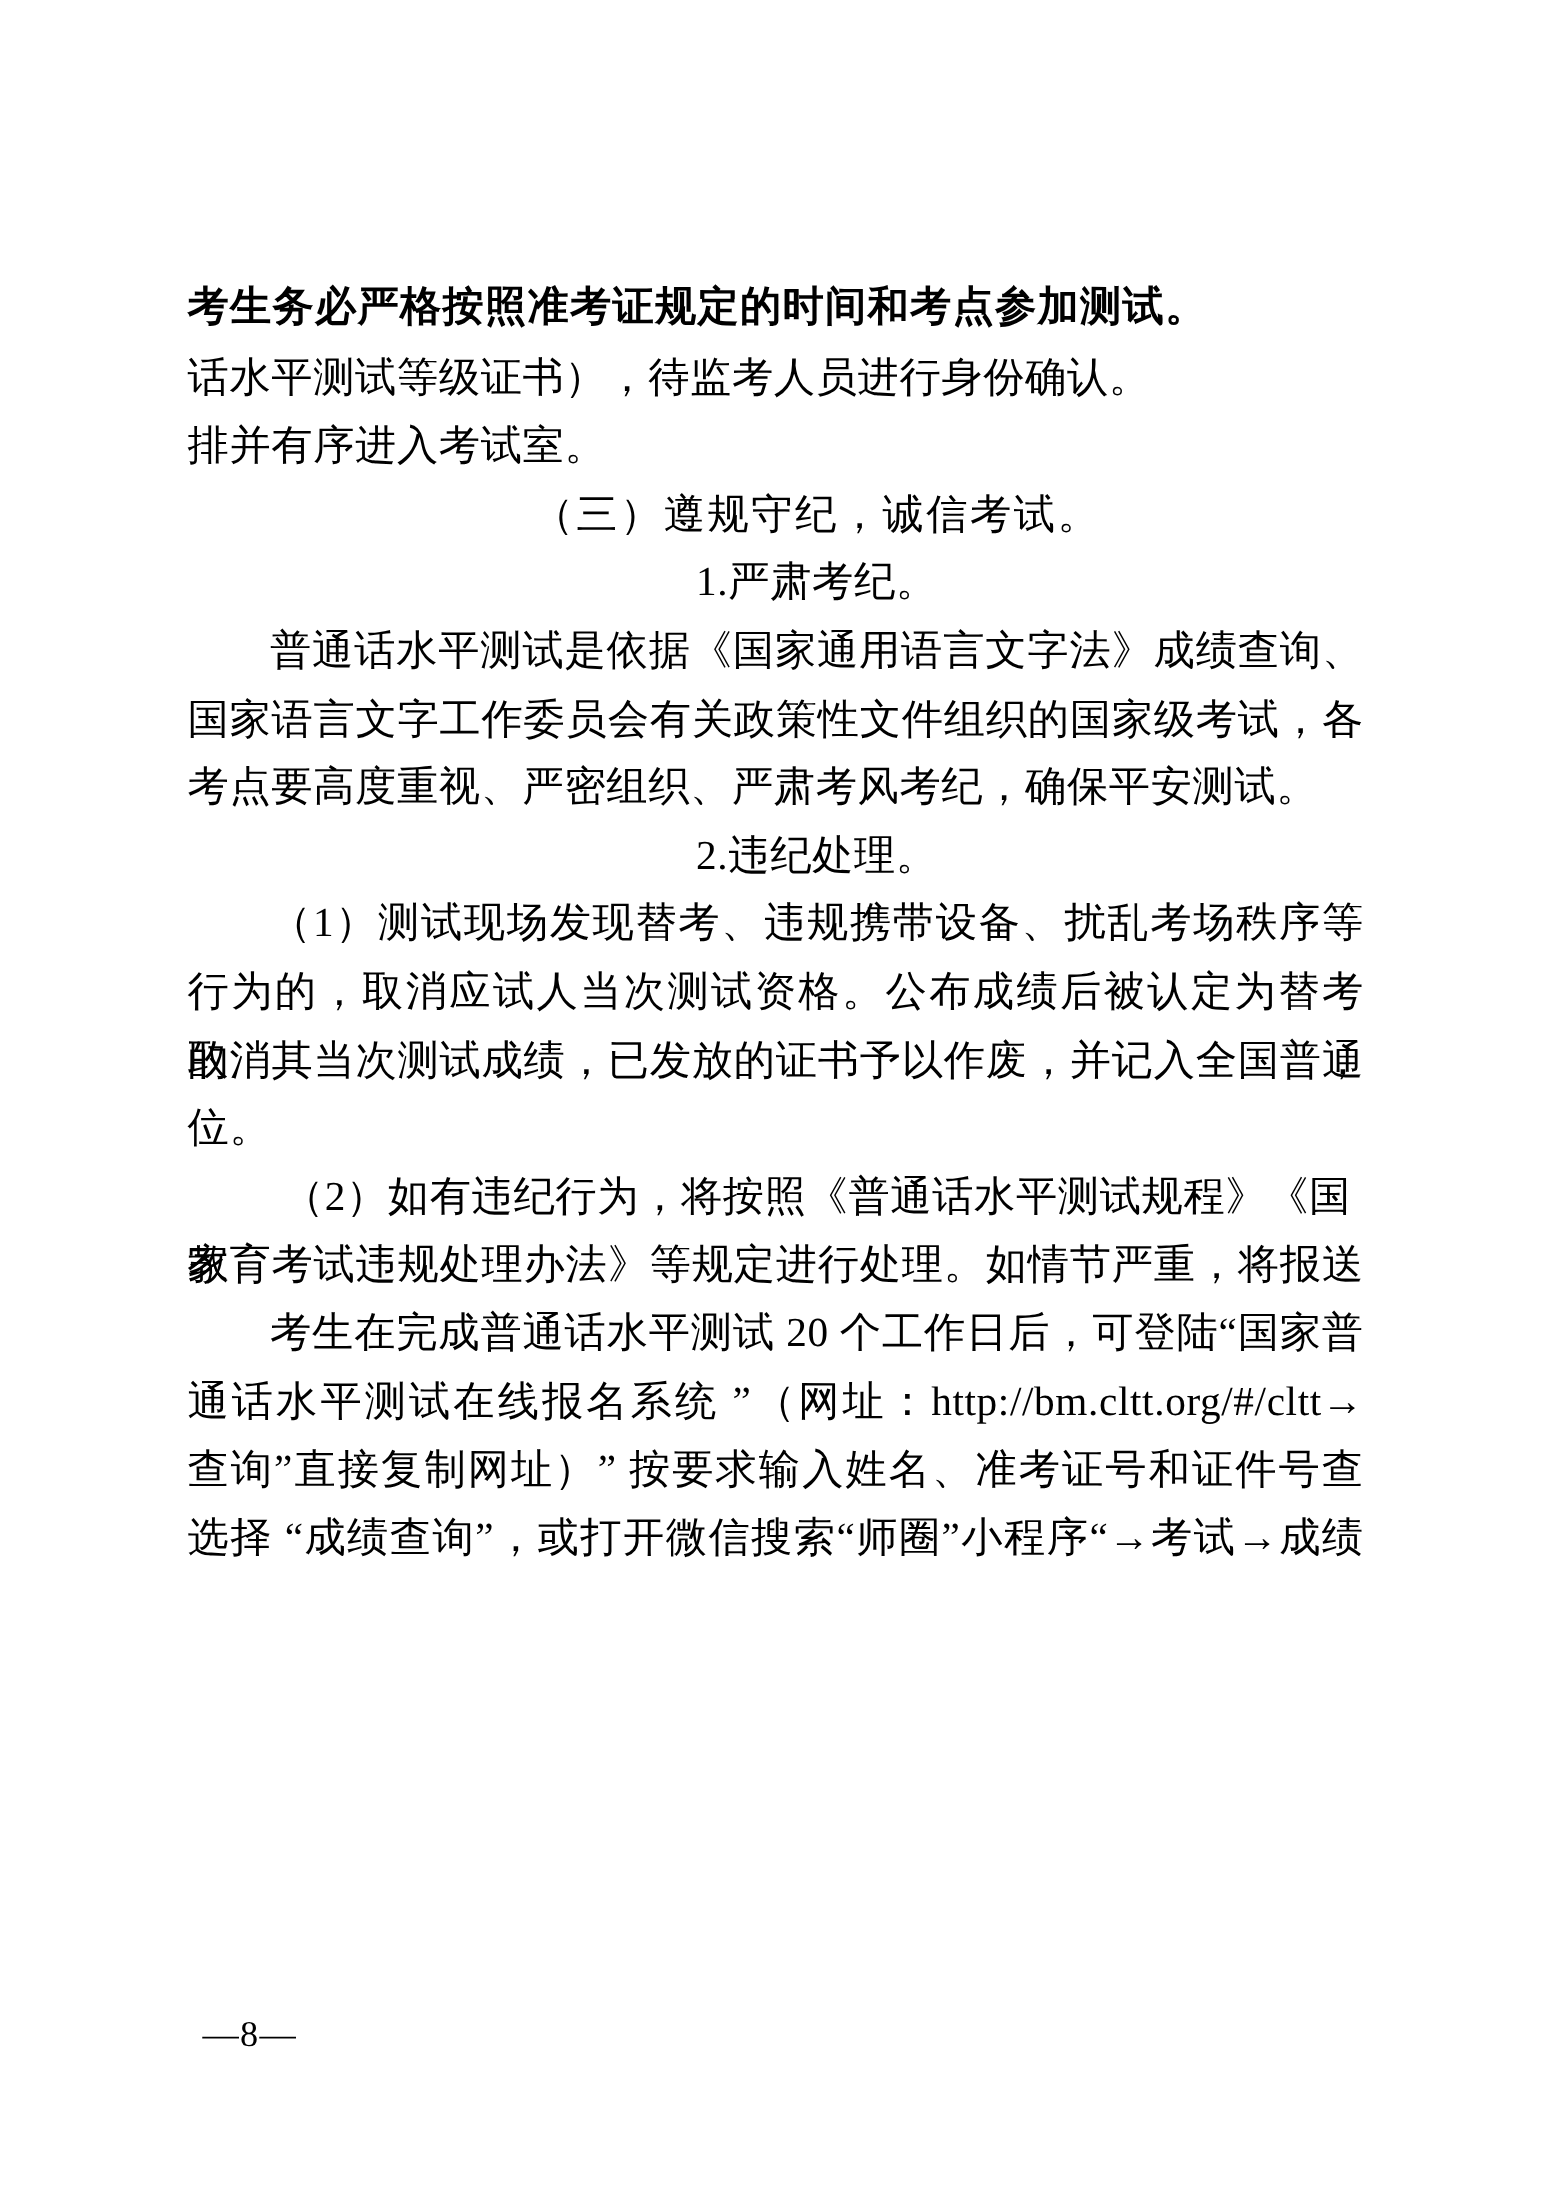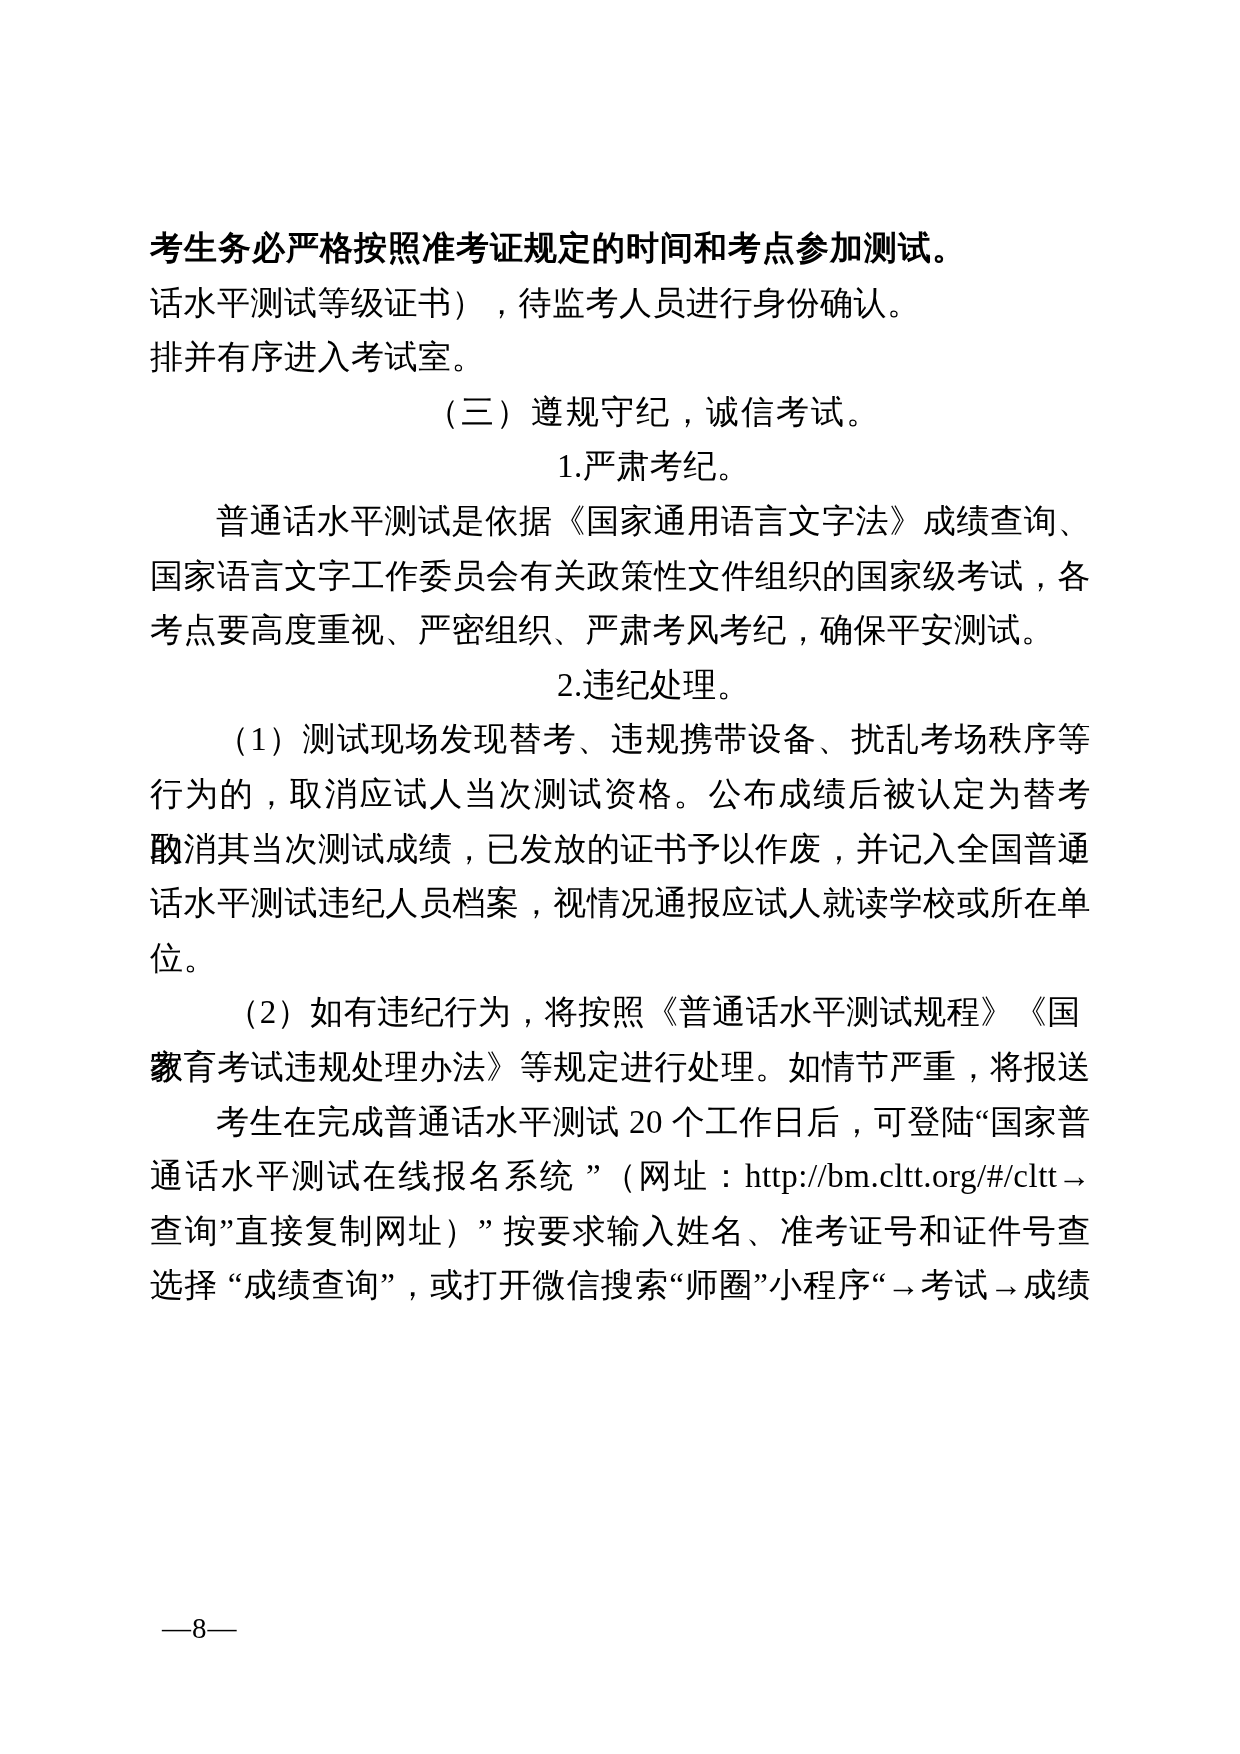--- a/index.html
+++ b/index.html
@@ -26,21 +26,21 @@
     white-space: nowrap;
   }
   .fill {
     white-space: normal;
     text-align: justify;
     text-align-last: justify;
     text-justify: inter-character;
   }
   .indent { text-indent: 66px; text-align: center; }
   .hei {
-    font-family: Liberation Serif, serif;
+    font-family: Liberation Mono, monospace;
     font-weight: 700;
     letter-spacing: 1px;
   }
   .kaiti {
     font-family: "Liberation Serif", serif;
     letter-spacing: 2px;
   }
   .footer {
     position: absolute;
     left: 162px;
@@ -60,21 +60,20 @@
     <div class="line">排并有序进入考试室。</div>
     <div class="line indent kaiti">（三）遵规守纪，诚信考试。</div>
     <div class="line indent">1.严肃考纪。</div>
     <div class="line indent fill">普通话水平测试是依据《国家通用语言文字法》成绩查询、</div>
     <div class="line fill">国家语言文字工作委员会有关政策性文件组织的国家级考试，各</div>
     <div class="line">考点要高度重视、严密组织、严肃考风考纪，确保平安测试。</div>
     <div class="line indent">2.违纪处理。</div>
     <div class="line indent fill">（1）测试现场发现替考、违规携带设备、扰乱考场秩序等</div>
     <div class="line fill">行为的，取消应试人当次测试资格。公布成绩后被认定为替考的，</div>
     <div class="line fill">取消其当次测试成绩，已发放的证书予以作废，并记入全国普通</div>
-    <div class="line fill">话水平测试违纪人员档案，视情况通报应试人就读学校或所在单</div>
     <div class="line">位。</div>
     <div class="line indent fill">（2）如有违纪行为，将按照《普通话水平测试规程》《国家</div>
     <div class="line fill">教育考试违规处理办法》等规定进行处理。如情节严重，将报送</div>
     <div class="line indent fill">考生在完成普通话水平测试 20 个工作日后，可登陆“国家普</div>
     <div class="line fill">通话水平测试在线报名系统 ”（网址：http://bm.cltt.org/#/cltt→</div>
     <div class="line fill">查询”直接复制网址）” 按要求输入姓名、准考证号和证件号查</div>
     <div class="line fill">选择 “成绩查询”，或打开微信搜索“师圈”小程序“→考试→成绩</div>
   </div>
 
   <div class="footer">—8—</div>

